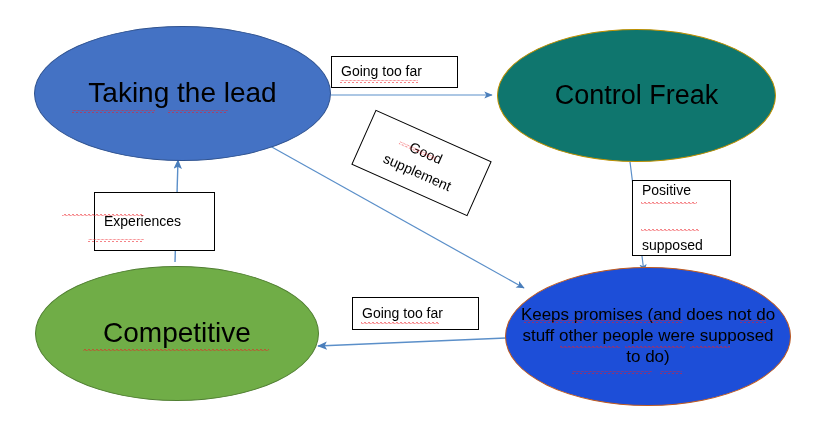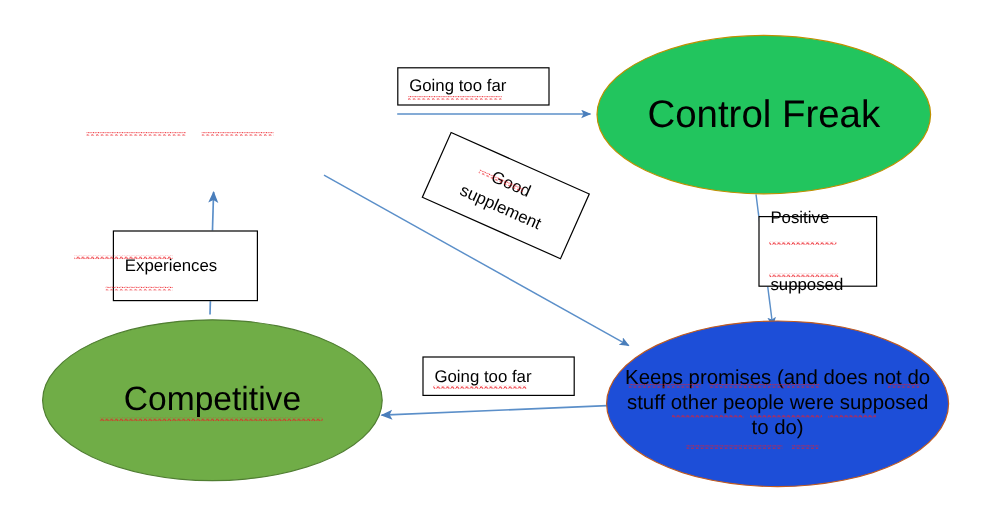--- a/index.html
+++ b/index.html
@@ -44,23 +44,23 @@
   }
 
   #node-taking-lead {
     left: 34px; top: 26px; width: 297px; height: 135px;
     background: #4472C4;
     border: 1px solid #2F528F;
     font-size: 28px;
   }
   #node-control-freak {
     left: 497px; top: 29px; width: 279px; height: 133px;
-    background: #22c55e;
+    background: #0f766e;
     border: 1px solid #BF9000;
-    font-size: 32px;
+    font-size: 27px;
   }
   #node-competitive {
     left: 35px; top: 266px; width: 284px; height: 135px;
     background: #70AD47;
     border: 1px solid #507E32;
     font-size: 28px;
     justify-content: center;
   }
   #node-keeps-promises {
     left: 505px; top: 267px; width: 286px; height: 139px;
@@ -83,21 +83,21 @@
     color: #000000;
     line-height: 1.65;
     padding: 2px 9px;
     white-space: nowrap;
   }
   .label-box .ln { display: block; }
 
   #label-going-too-far-top { left: 331px; top: 56px; width: 127px; height: 32px; }
   #label-going-too-far-bottom { left: 352px; top: 297px; width: 127px; height: 33px; }
   #label-experiences-difficult { left: 51px; top: 192px; width: 121px; height: 59px; margin-left: 43px; }
-  #label-positive-opposite { left: 632px; top: 180px; width: 99px; height: 59px; gap: 32px; }
+  #label-positive-opposite { left: 632px; top: 180px; width: 99px; height: 76px; gap: 32px; }
 
   #label-good-supplement {
     left: 358px; top: 133px; width: 127px; height: 60px;
     transform: rotate(24deg);
     transform-origin: center center;
     align-items: center;
     line-height: 1.5;
   }
 
   .squiggle {
@@ -132,20 +132,23 @@
 
     <g>
       <path d="M506,338 L318,346" stroke="#5B8FC9" stroke-width="1.4" fill="none" marker-end="url(#arrowhead)"></path>
     </g>
 
     <g>
       <path d="M175,262 L178,160" stroke="#5B8FC9" stroke-width="1.4" fill="none" marker-end="url(#arrowhead)"></path>
     </g>
   </svg>
 
+  <div class="node" id="node-taking-lead">
+    <span class="node-label">Taking the lead</span>
+  </div>
 
   <div class="node" id="node-control-freak">
     <span class="node-label">Control Freak</span>
   </div>
 
   <div class="node" id="node-competitive">
     <span class="node-label">Competitive</span>
   </div>
 
   <div class="node" id="node-keeps-promises">

